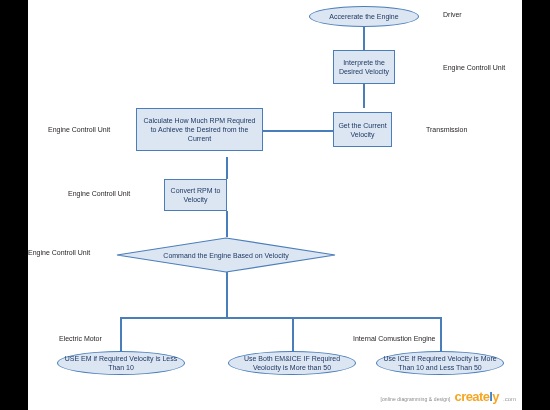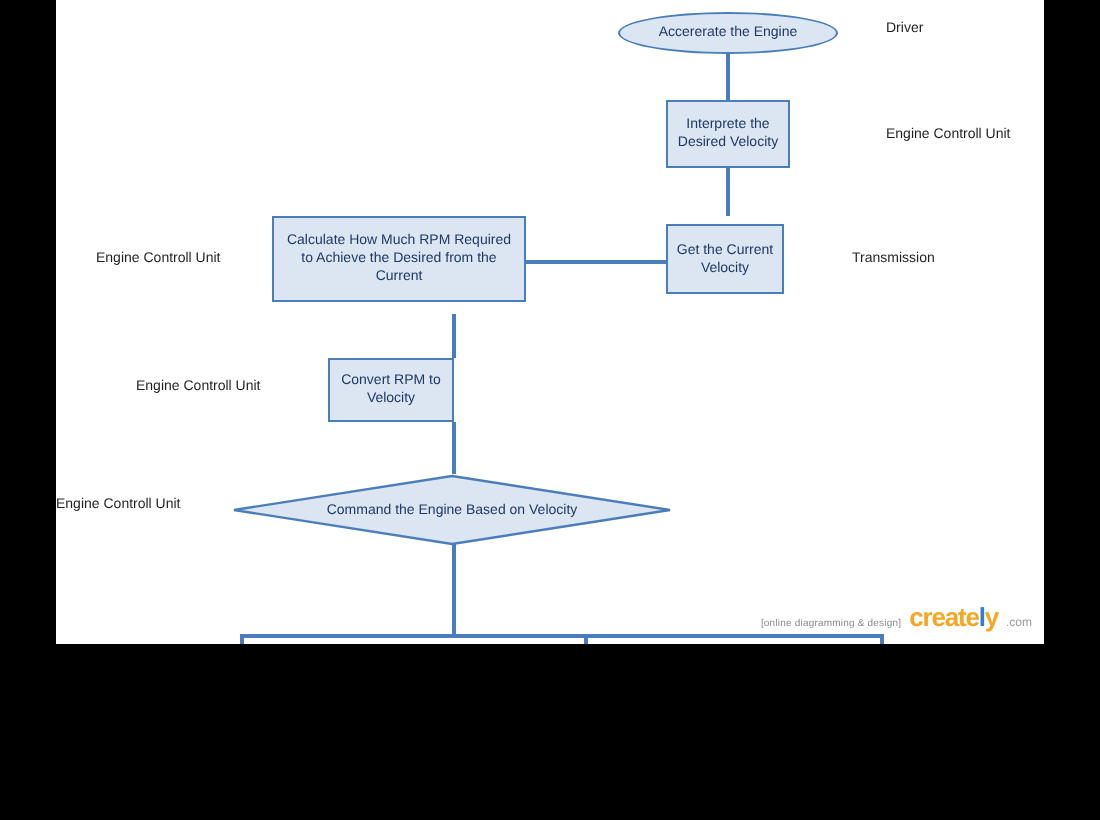--- a/index.html
+++ b/index.html
@@ -11,21 +11,21 @@
     width: 550px;
     height: 410px;
     overflow: hidden;
     font-family: "Liberation Sans", sans-serif;
   }
   #canvas {
     position: absolute;
     left: 28px;
     top: 0px;
     width: 494px;
-    height: 322px;
+    height: 410px;
     background: #ffffff;
     overflow: hidden;
   }
   
   .node {
     position: absolute;
     box-sizing: border-box;
     background: #dce6f2;
     border: 1px solid #4a7ebb;
     color: #1f3864;

